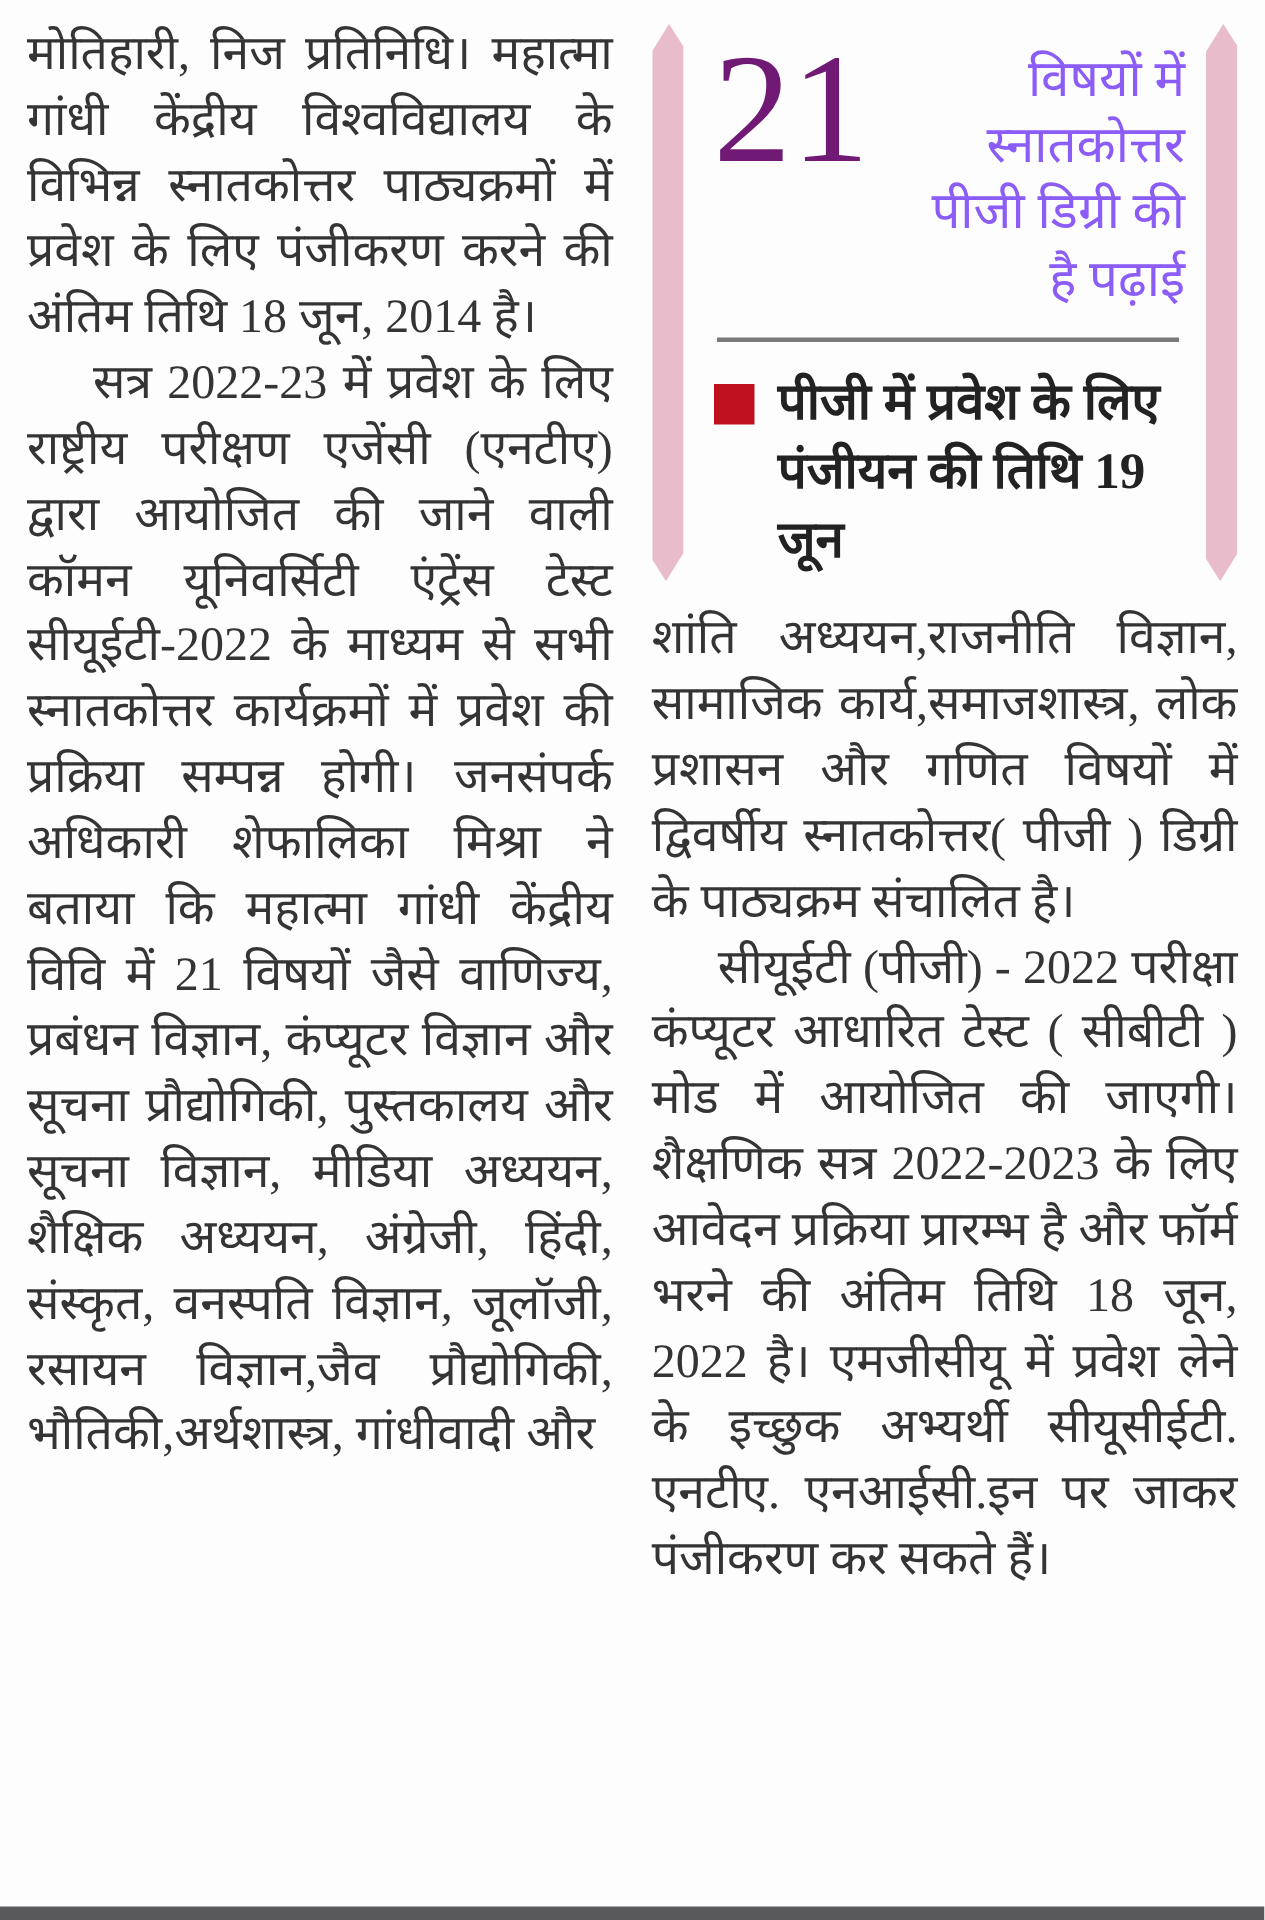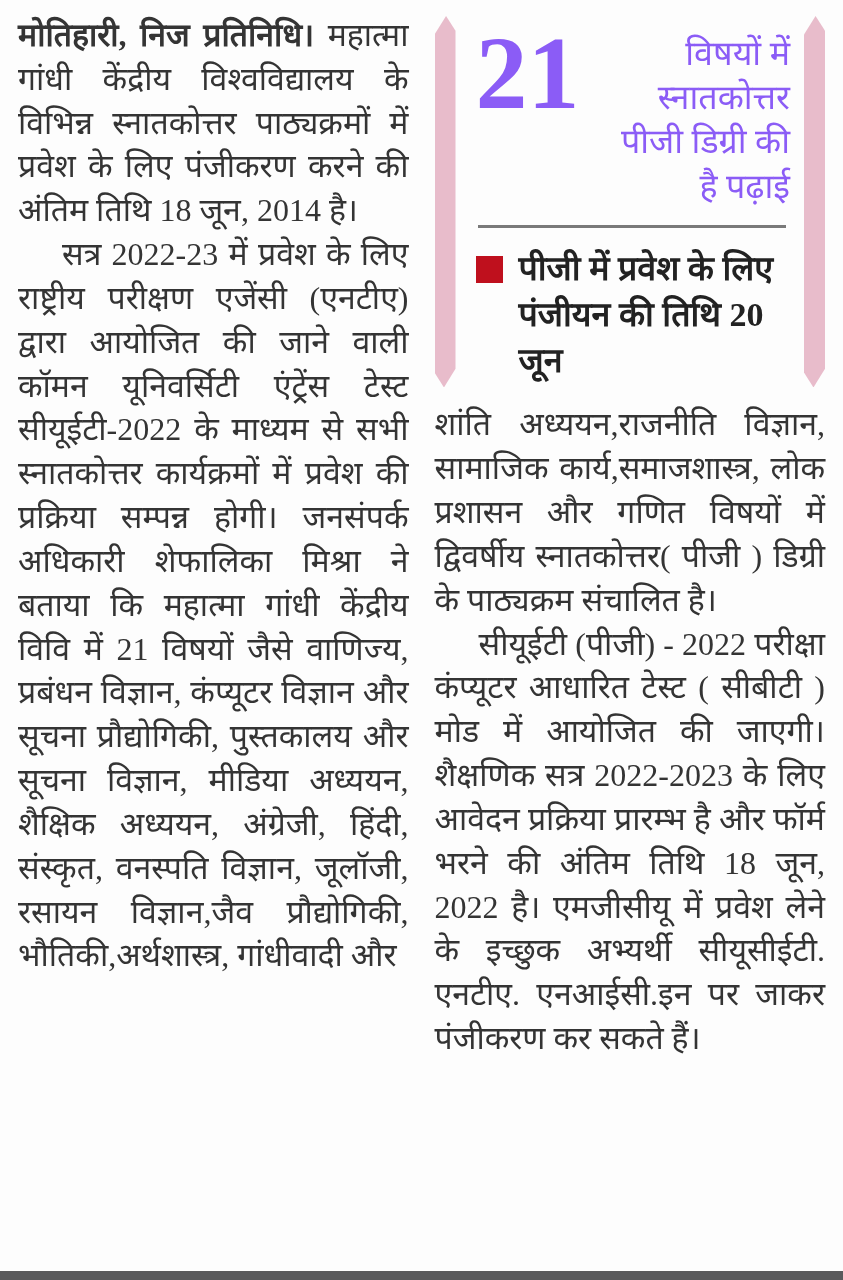--- a/index.html
+++ b/index.html
@@ -31,21 +31,21 @@
   }
   .col {
     flex: 1 1 0;
     font-size: 32px;
     line-height: 1.37;
     text-align: justify;
     color: #343434;
   }
   .col p { margin: 0; }
   .para.indent { text-indent: 44px; }
-  .dateline { font-weight: bold; }
+  .dateline { font-weight: normal; }
 
   
   .infobox {
     display: flex;
     align-items: stretch;
     margin: 2px 0 16px 0;
     min-height: 232px;
   }
   .bar {
     width: 21px;
@@ -54,22 +54,22 @@
     clip-path: polygon(55% 0%, 100% 4%, 100% 95%, 45% 100%, 0% 96%, 0% 5%);
   }
   .infobox-inner {
     flex: 1 1 auto;
     padding: 8px 14px 4px 20px;
   }
   .row1 { display: flex; gap: 20px; align-items: flex-start; }
   .big-number {
     font-size: 104px;
     line-height: 0.95;
-    font-weight: bold;
-    color: #8b5cf6;
+    font-weight: normal;
+    color: #701a75;
     flex: 0 0 auto;
   }
   .number-caption {
     font-size: 34px;
     font-weight: normal;
     line-height: 1.3;
     color: #8b5cf6;
     padding-top: 8px;
     text-align: right;
   }
@@ -118,21 +118,21 @@
       <aside class="infobox">
         <div class="bar"></div>
         <div class="infobox-inner">
           <div class="row1">
             <span class="big-number">21</span>
             <span class="number-caption">विषयों में स्नातकोत्तर पीजी डिग्री की है पढ़ाई</span>
           </div>
           <div class="ib-divider"></div>
           <div class="row2">
             <span class="bullet"></span>
-            <span class="bullet-text">पीजी में प्रवेश के लिए पंजीयन की तिथि 20 जून</span>
+            <span class="bullet-text">पीजी में प्रवेश के लिए पंजीयन की तिथि 19 जून</span>
           </div>
         </div>
         <div class="bar"></div>
       </aside>
 
       <p class="para">शांति अध्ययन,राजनीति विज्ञान, सामाजिक कार्य,समाजशास्त्र, लोक प्रशासन और गणित विषयों में द्विवर्षीय स्नातकोत्तर( पीजी ) डिग्री के पाठ्यक्रम संचालित है।</p>
       <p class="para indent">सीयूईटी (पीजी) - 2022 परीक्षा कंप्यूटर आधारित टेस्ट ( सीबीटी ) मोड में आयोजित की जाएगी। शैक्षणिक सत्र 2022-2023 के लिए आवेदन प्रक्रिया प्रारम्भ है और फॉर्म भरने की अंतिम तिथि 18 जून, 2022 है। एमजीसीयू में प्रवेश लेने के इच्छुक अभ्यर्थी सीयूसीईटी. एनटीए. एनआईसी.इन पर जाकर पंजीकरण कर सकते हैं।</p>
     </div>
 
   </div>

